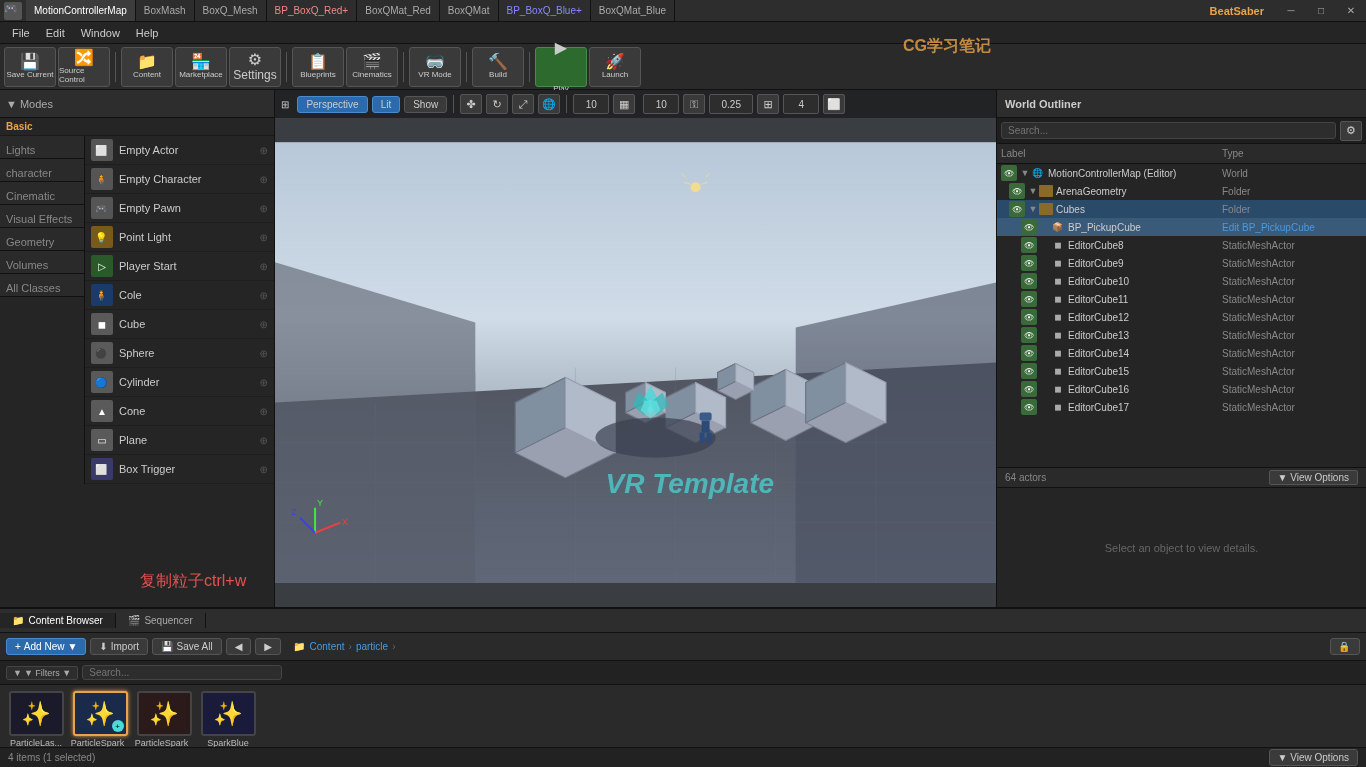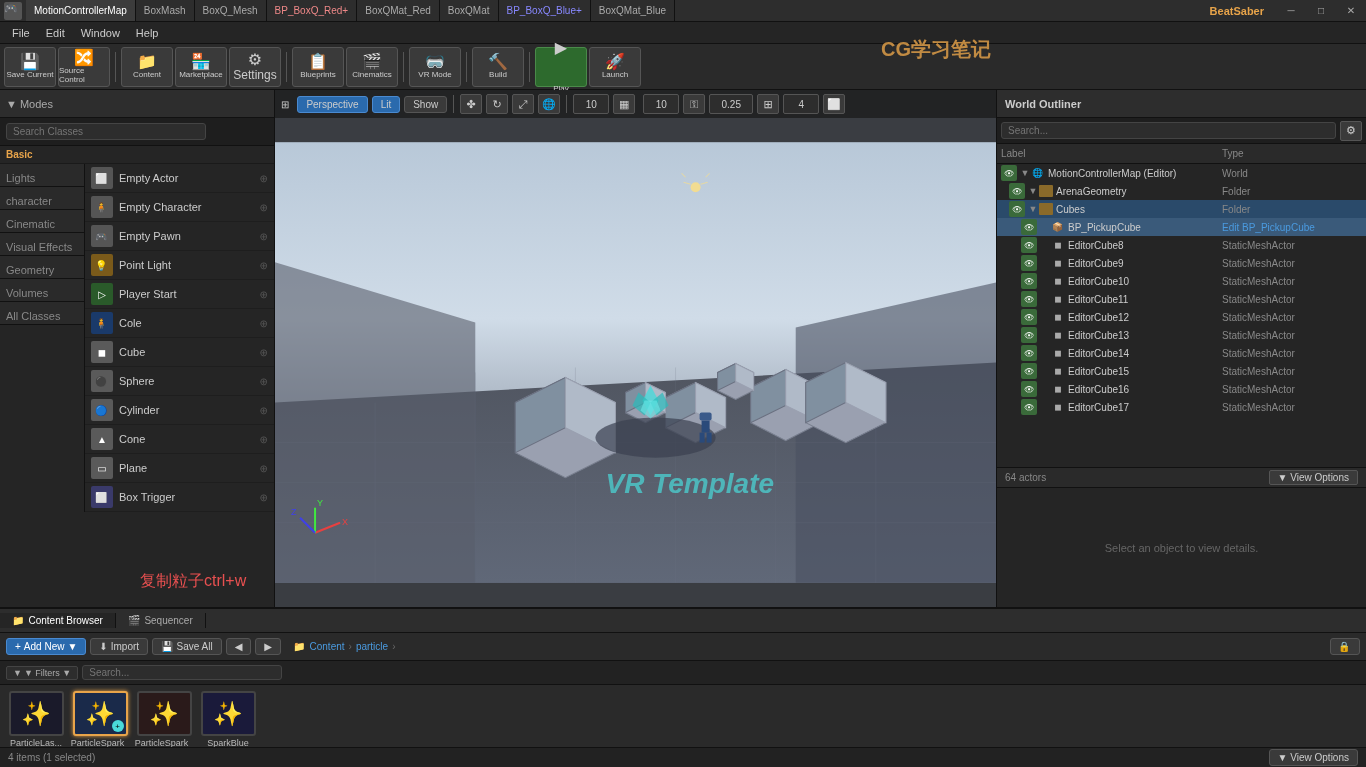--- a/index.html
+++ b/index.html
@@ -230,23 +230,20 @@
     <span style="font-size:8px;">Launch</span>
   </div>
 </div>
 
 <div id="main">
 
   <div id="left-panel">
     <div id="modes-bar">
       <span>▼ Modes</span>
     </div>
-    <div id="search-classes">
-      <input type="text" placeholder="Search Classes" style="">
-    </div>
     <div class="class-list">
       <div class="section-header">Basic</div>
 
       <div style="display:flex;">
         <div style="width:85px; background:#252525; border-right:1px solid #111; display:flex; flex-direction:column;">
           <div class="left-section-label" style="height:23px; line-height:20px;">Lights</div>
           <div class="left-section-label" style="height:23px; line-height:20px;">character</div>
           <div class="left-section-label" style="height:23px; line-height:20px;">Cinematic</div>
           <div class="left-section-label" style="height:23px; line-height:20px;">Visual Effects</div>
           <div class="left-section-label" style="height:23px; line-height:20px;">Geometry</div>
@@ -671,14 +668,14 @@
       <div class="bt-btn">▼ View Options</div>
     </div>
   </div>
 </div>
 
 <div id="annotation">
   <span>复制粒子ctrl+w</span>
 </div>
 
 <div style="position:fixed; top:36px; right:375px; pointer-events:none; z-index:500; text-align:right;">
-  <div style="font-size:20px; font-weight:bold; color:#e8a44a; opacity:0.8; font-family:Arial;text-align:right;">CG学习笔记</div>
+  <div style="font-size:16px; font-weight:bold; color:#e8a44a; opacity:0.8; font-family:Arial;text-align:right;">CG学习笔记</div>
 </div>
 
 </body></html>

